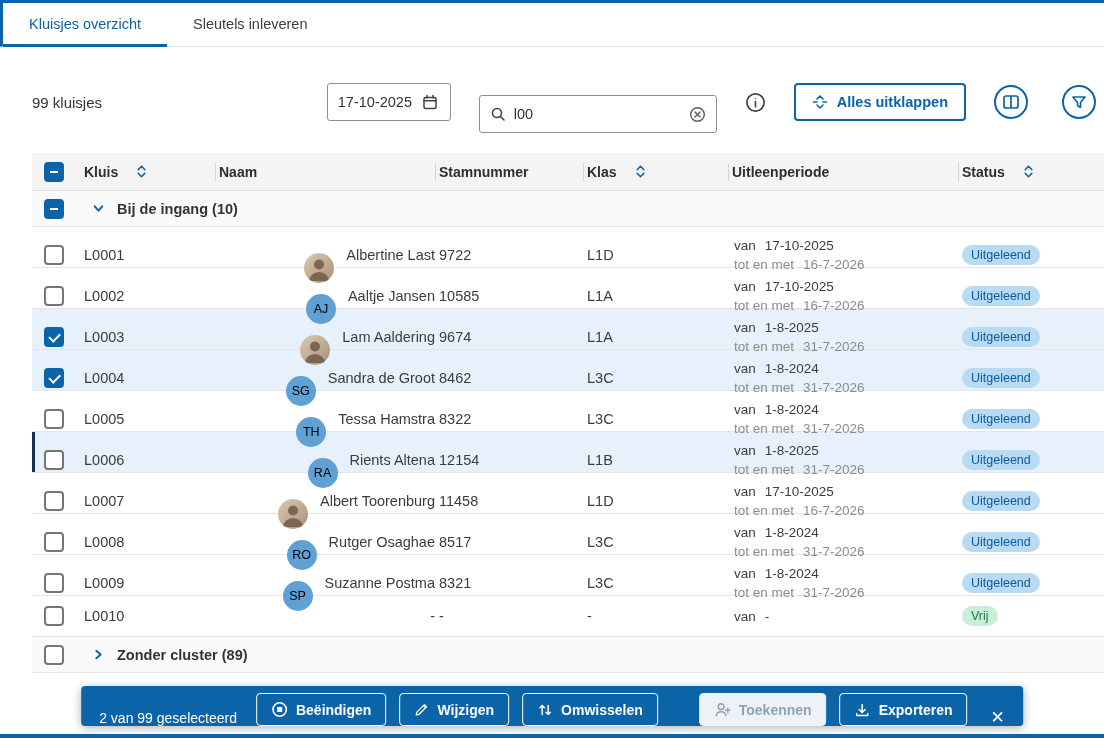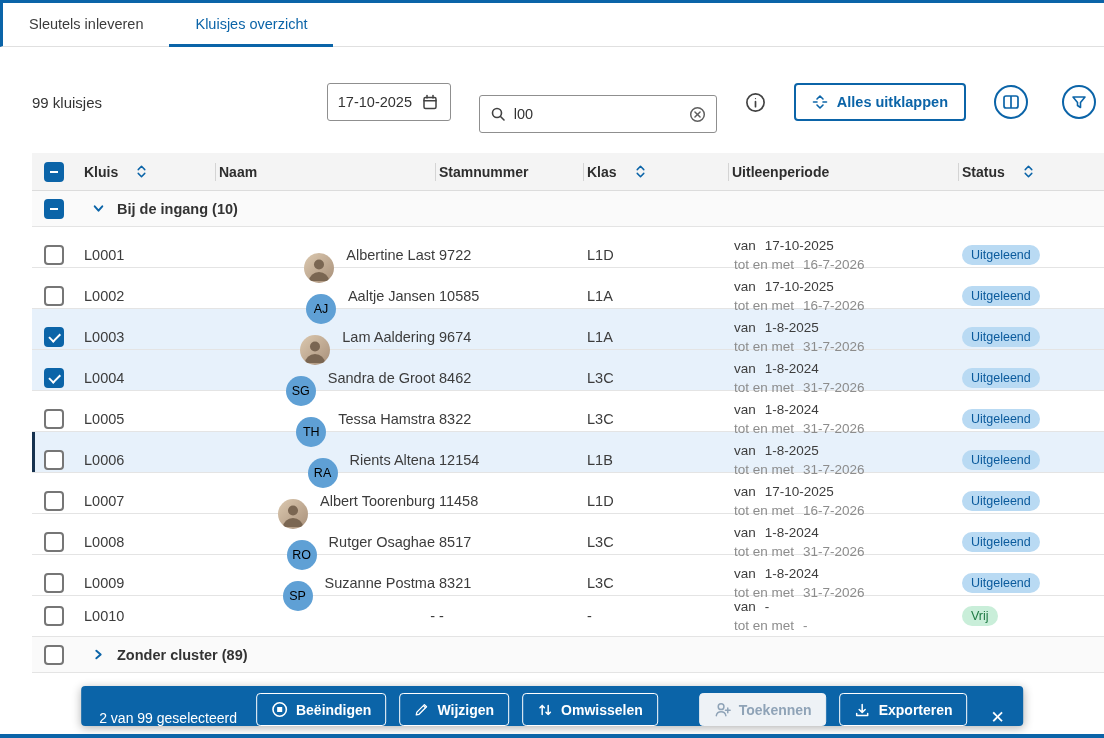--- a/index.html
+++ b/index.html
@@ -69,25 +69,25 @@
   .ab-btn.disabled{background:#eef2f6;color:#8fa3b7;border-color:#eef2f6;cursor:default;margin-left:28px;}
   .ab-close{margin-left:10px;font-size:17px;color:#fff;cursor:pointer;line-height:1;}
   .bottom-strip{position:absolute;bottom:0;left:0;right:0;height:4px;background:var(--blue);}
 </style>
 </head>
 <body>
 
 <div class="top-border"></div>
 
 <div class="tabbar">
+  <div class="tab active">
+    <span>Kluisjes overzicht</span>
+  </div>
   <div class="tab">
     <span>Sleutels inleveren</span>
-  </div>
-  <div class="tab active">
-    <span>Kluisjes overzicht</span>
   </div>
 </div>
 
 <div class="toolbar">
   <div class="count">99 kluisjes</div>
 
   <div class="input date-input">
     <input readonly="" value="17-10-2025" style="">
     <span class="ic">
       <svg width="16" height="16" viewBox="0 0 16 16" fill="none" stroke="#424242" stroke-width="1.5" stroke-linecap="round">
@@ -378,21 +378,20 @@
           <span class="cb"></span>
         </div>
         <div class="cell">L0010</div>
         <div class="cell naam">
           <span>-</span>
         </div>
         <div class="cell">-</div>
         <div class="cell">-</div>
         <div class="cell period">
           <div class="p1"><span class="p-label">van</span><span>-</span></div>
-          <div class="p2"><span class="p-label">tot en met</span><span>-</span></div>
         </div>
         <div class="cell"><span class="badge green">Vrij</span></div>
       </div>
       <div class="group-row">
         <span class="cb"></span>
         <span class="chev">
           <svg width="13" height="13" viewBox="0 0 12 12" fill="none" stroke="#0b64a8" stroke-width="1.8" stroke-linecap="round" stroke-linejoin="round">
             <path d="M4 2.5 L8 6 L4 9.5"></path>
           </svg>
         </span>

